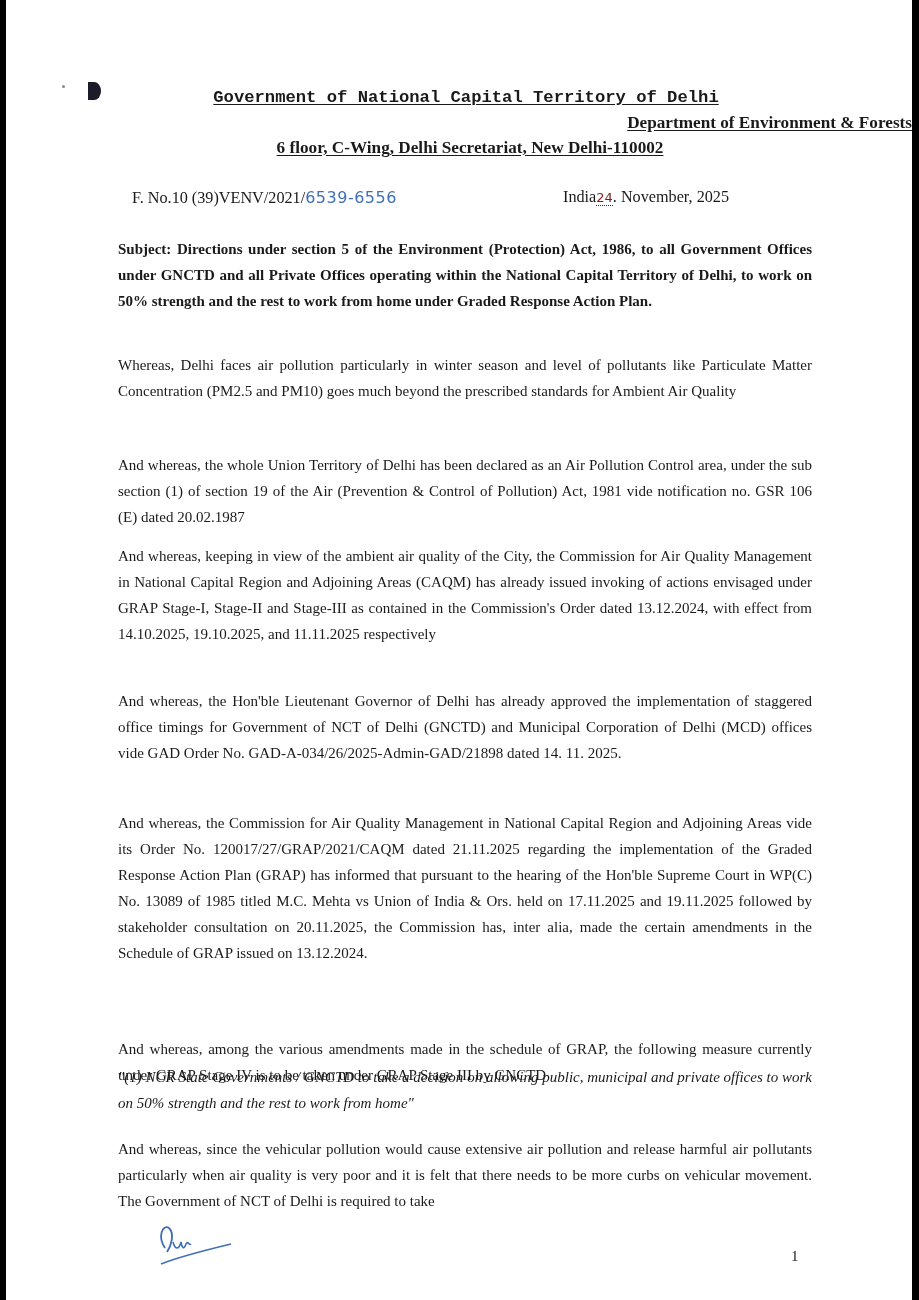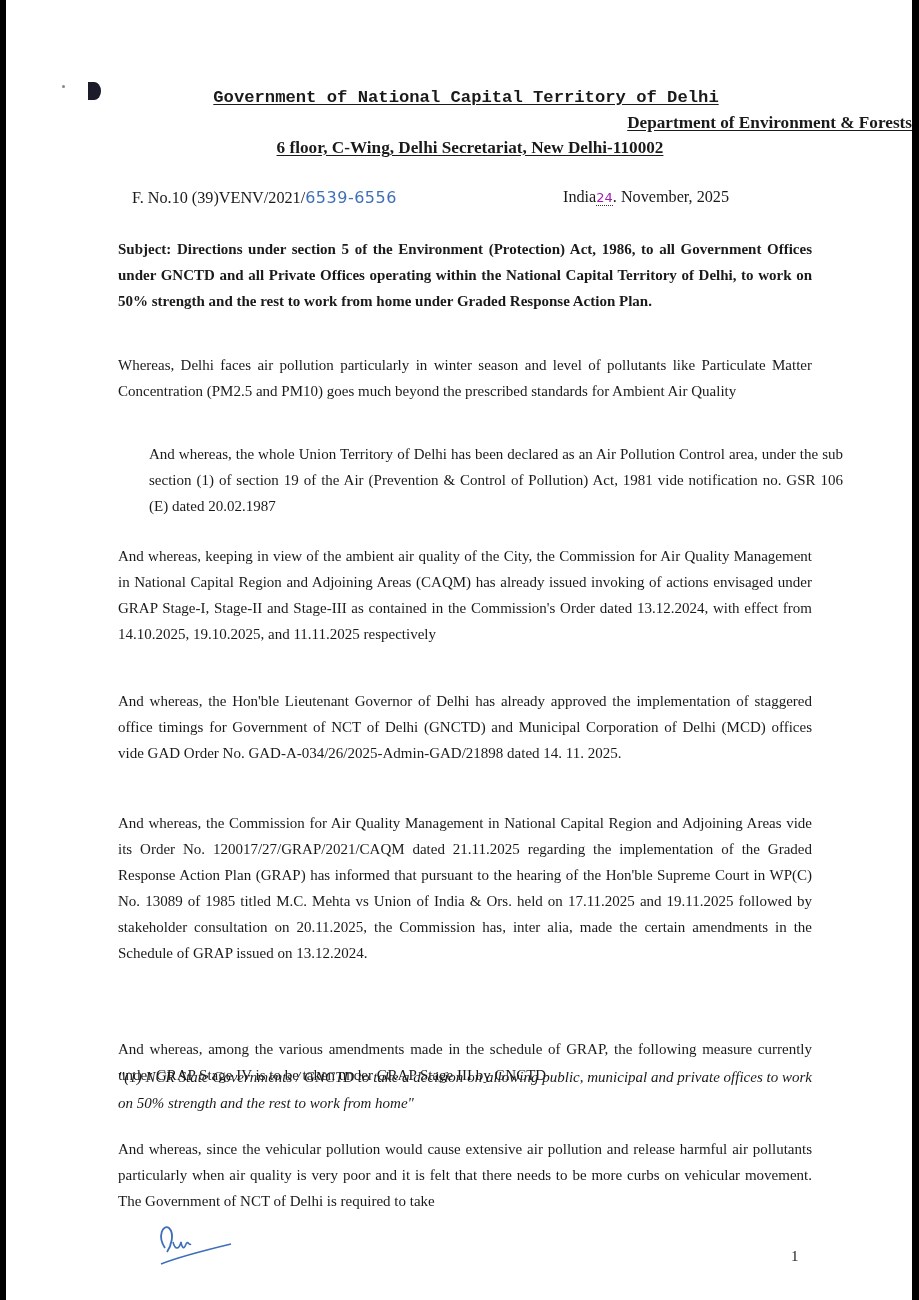--- a/index.html
+++ b/index.html
@@ -14,27 +14,27 @@
   .hole-dot { left:56px; top:85px; width:3px; height:3px; background:#888; border-radius:50%; }
   .hole { left:82px; top:82px; width:13px; height:18px; background:#1b1b2a; border-radius:0 50% 50% 0 / 0 50% 50% 0; }
   .header { left:0; width:906px; top:85px; text-align:center; font-weight:bold; font-size:17.2px; line-height:25px; }
   .header div { text-decoration:underline; text-underline-offset:2px; }
   .header .l1 { padding-left:14px;font-family:Liberation Mono, monospace; }
   .header .l2 { padding-left:30px;text-align:right; }
   .header .l3 { padding-left:22px; }
   .ref { left:112px; top:188px; font-size:16.2px;margin-left:14px; }
   .ref .hand { font-family:"DejaVu Sans", sans-serif; color:#3f6fb8; font-size:16px; letter-spacing:0.5px; }
   .dated { left:557px; top:188px; font-size:16.2px; }
-  .dated .hand { font-family:"DejaVu Sans", sans-serif; color:#a21caf; font-size:13px; border-bottom:1px dotted #333; }
+  .dated .hand { font-family:"DejaVu Sans", sans-serif; color:#7f1d1d; font-size:13px; border-bottom:1px dotted #333; }
   .para {
     left:112px; width:694px; font-size:15px; line-height:26px; text-align:justify;
   }
   .subject { top:236px; font-weight:bold; }
   .p1 { top:352px; }
-  .p2 { top:441px;margin-left:31px; }
+  .p2 { top:452px; }
   .p3 { top:543px; }
   .p4 { top:688px; }
   .p5 { top:810px; }
   .p6 { top:992px;margin-top:44px; }
   .quote { top:1064px; font-style:italic; }
   .p7 { top:1136px; }
   .signature { left:145px; top:1222px; width:110px; height:50px; }
   .page-num { left:785px; top:1248px; font-size:15px; }
 </style>
 </head>

